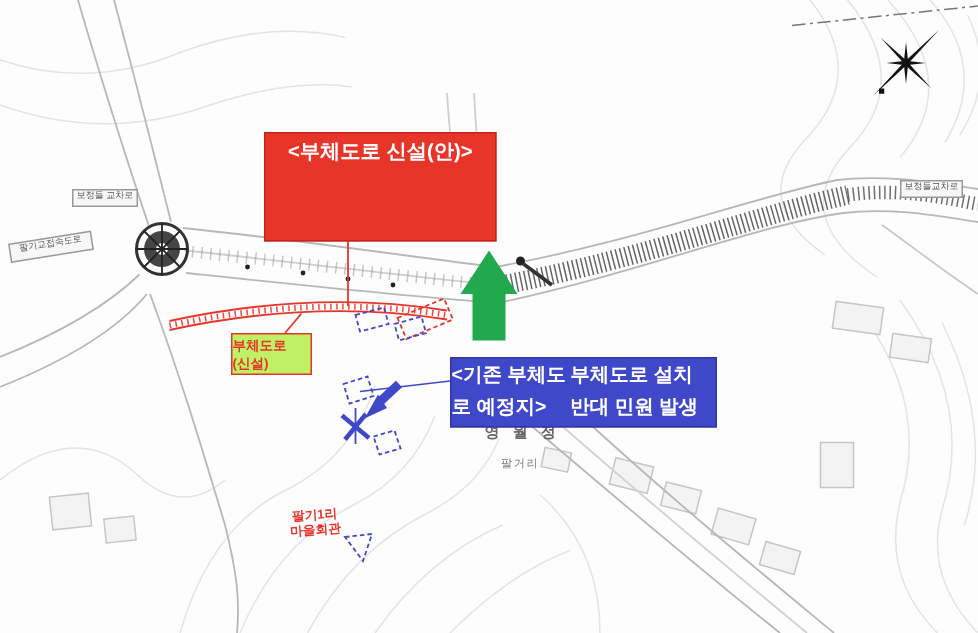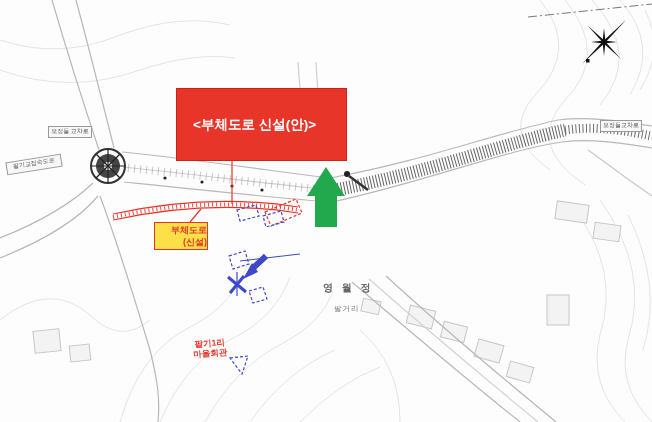--- a/index.html
+++ b/index.html
@@ -9,37 +9,37 @@
   }
   .stage svg{position:absolute;left:0;top:0;}
   
   .stroke-red{stroke:var(--red,#e8352a);}
   .stroke-blue{stroke:var(--blue,#3f48c8);}
   .fill-blue{fill:var(--blue,#3f48c8);}
   .fill-green{fill:var(--green,#22a94e);}
 
   .callout{
     position:absolute;color:#fff;font-weight:bold;
-    display:flex;flex-direction:column;justify-content:center;z-index:6;padding-left:16px;
+    display:flex;flex-direction:row;justify-content:center;z-index:6;
   }
   .callout-red{
     left:176px;top:88px;width:153px;height:71px;
     background:var(--red,#e8352a);border:1px solid var(--red-dark,#c8221a);
     font-size:13.5px;line-height:23px;letter-spacing:0px;
   }
   .callout-blue{
     left:300px;top:238px;width:176px;height:45px;
     background:var(--blue,#3f48c8);border:1px solid #2e36a8;
     font-size:13px;line-height:21px;
   }
   .road-label{
     position:absolute;left:154px;top:222px;width:52px;height:26px;z-index:5;
-    background:#fde047;border:1.5px solid var(--red,#e8352a);
+    background:#bef264;border:1.5px solid var(--red,#e8352a);
     color:var(--red,#e8352a);font-size:9px;font-weight:bold;line-height:12px;
-    text-align:right;display:flex;flex-direction:column;justify-content:center;
+    text-align:left;display:flex;flex-direction:column;justify-content:center;
   }
   .tiny-box{
     position:absolute;z-index:4;background:#f7f7f7;border:1px solid #999;
     color:#555;font-size:6px;line-height:9px;text-align:center;
     padding:0 1px;white-space:nowrap;overflow:hidden;
   }
   .lbl-int-left{left:48px;top:126px;width:40px;height:10px;}
   .lbl-access{left:6px;top:158px;width:52px;height:11px;transform:rotate(-9deg);}
   .lbl-int-right{left:600px;top:120px;width:38px;height:10px;}
   .map-text{position:absolute;z-index:4;white-space:nowrap;}
@@ -175,20 +175,24 @@
       <path d="M237,272 L237,296" stroke-width="1.2"></path>
     </g>
 
     <polygon class="fill-green" points="326,167 345,196 337,196 337,227 315,227 315,196 307,196"></polygon>
   </svg>
 
   <div class="callout callout-red">
     <div>&lt;부체도로 신설(안)&gt;</div>
   </div>
 
+  <div class="callout callout-blue">
+    <div>&lt;기존 부체도로 예정지&gt;</div>
+    <div>부체도로 설치 반대 민원 발생</div>
+  </div>
 
   <div class="road-label">
     <div>부체도로</div>
     <div>(신설)</div>
   </div>
 
   <div class="tiny-box lbl-int-left">보정들 교차로</div>
   <div class="tiny-box lbl-access">팔기교접속도로</div>
   <div class="tiny-box lbl-int-right">보정들교차로</div>
 

